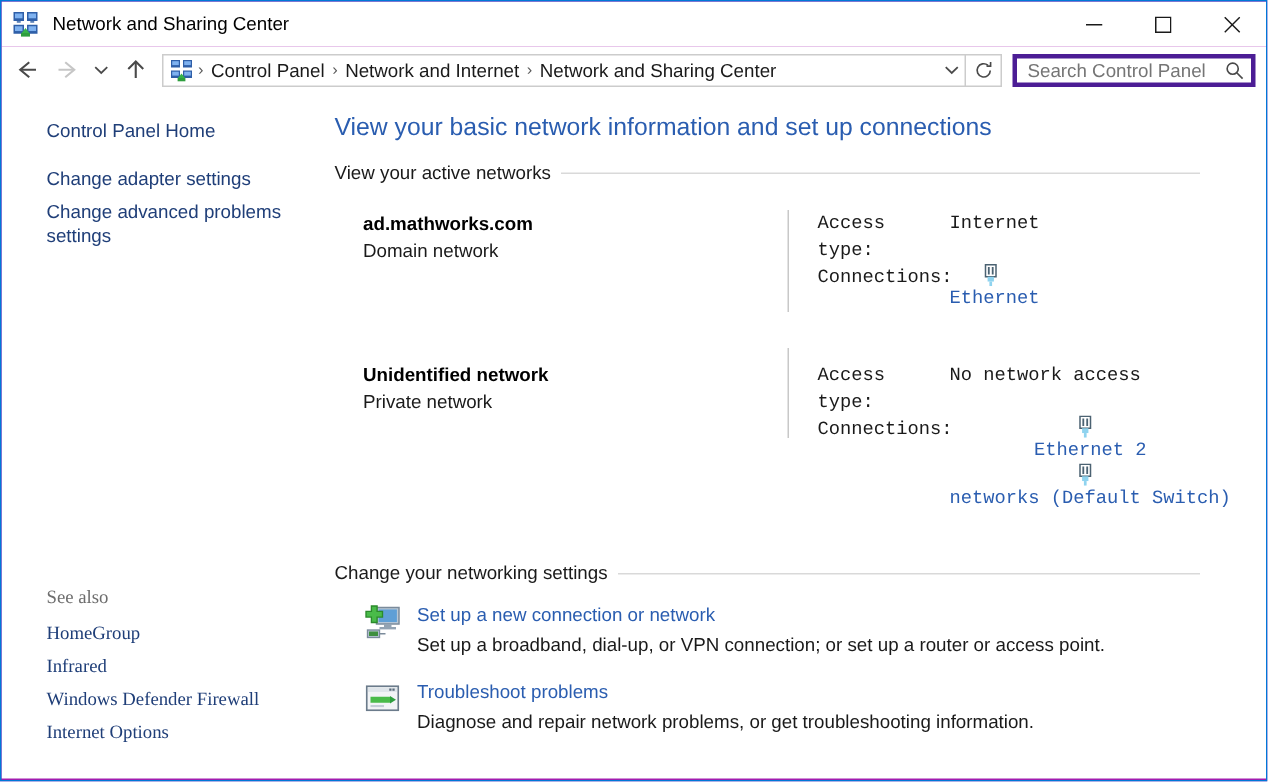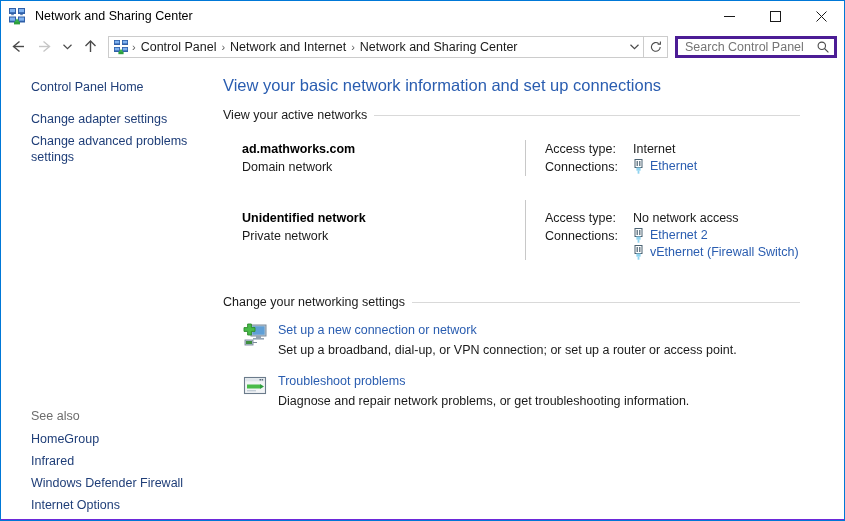--- a/index.html
+++ b/index.html
@@ -10,21 +10,21 @@
   body {
     font-family: "Liberation Sans", sans-serif;
     -webkit-font-smoothing: antialiased;
   }
   #window {
     position: relative;
     width: 845px;
     height: 521px;
     box-sizing: border-box;
     border: 1px solid #0078d7;
-    background: #6d28d9;
+    background: #a21caf;
     overflow: hidden;
   }
 
   
   .titlebar {
     position: relative;
     height: 30px;
     background: #ffffff;
     display: flex;
     align-items: center;
@@ -189,22 +189,23 @@
     font-size: 12.5px;
     line-height: 16px;
     text-decoration: none;
     padding: 3px 10px 3px 30px;
     cursor: default;
   }
   .side-gap { height: 10px; }
   .see-also {
     position: absolute;
     left: 0;
-    bottom: 3px;
+    bottom: 20px;
     width: 100%;
+    font-family: Liberation Serif, serif;
   }
   .see-also-title {
     color: #6d6d6d;
     font-size: 12.5px;
     padding: 3px 10px 5px 30px;
   }
 
   .main {
     flex: 1 1 auto;
     padding-top: 12px;
@@ -255,36 +256,37 @@
     color: #1a1a1a;
     line-height: 18px;
   }
   .net-divider {
     width: 1px;
     background: #c8c8c8;
     flex: 0 0 1px;
     margin-right: 19px;
   }
   .net-right { flex: 1 1 auto; }
-  .prop-row { display: flex; line-height: 18px; }
+  .prop-row { display: flex; line-height: 18px; font-family: Liberation Mono, monospace; }
   .prop-key {
     width: 88px;
     flex: 0 0 88px;
     font-size: 12.5px;
     color: #1a1a1a;
   }
   .prop-val {
     font-size: 12.5px;
     color: #1a1a1a;
   }
   .conn-list { display: block; }
   .conn-item {
     display: flex;
     align-items: center;
     line-height: 17px;
+    flex-direction: column;
   }
   .conn-icon {
     width: 11px;
     height: 15px;
     flex: 0 0 11px;
     margin-right: 6px;
   }
   .conn-link {
     font-size: 12.5px;
     color: #2a5db0;
@@ -523,21 +525,21 @@
               <span class="conn-item">
                 <span class="conn-icon">
                   <svg viewBox="0 0 11 15" width="11" height="15">
                     <rect x="2" y="0.5" width="7" height="8" fill="#ffffff" stroke="#4b6272" stroke-width="1"></rect>
                     <rect x="3.6" y="2" width="1.2" height="5" fill="#4b6272"></rect>
                     <rect x="6.2" y="2" width="1.2" height="5" fill="#4b6272"></rect>
                     <rect x="3.4" y="8.5" width="4.2" height="3.2" fill="#8fd3ef"></rect>
                     <rect x="4.6" y="11.7" width="1.8" height="3" fill="#8fd3ef"></rect>
                   </svg>
                 </span>
-                <a class="conn-link" href="#">vEthernet (Firewall Switch)</a>
+                <a class="conn-link" href="#">networks (Default Switch)</a>
               </span>
             </span>
           </div>
         </div>
       </div>
 
       <div class="section-head" style="margin-top:34px;">
         <span class="label">Change your networking settings</span>
         <span class="rule"></span>
       </div>

